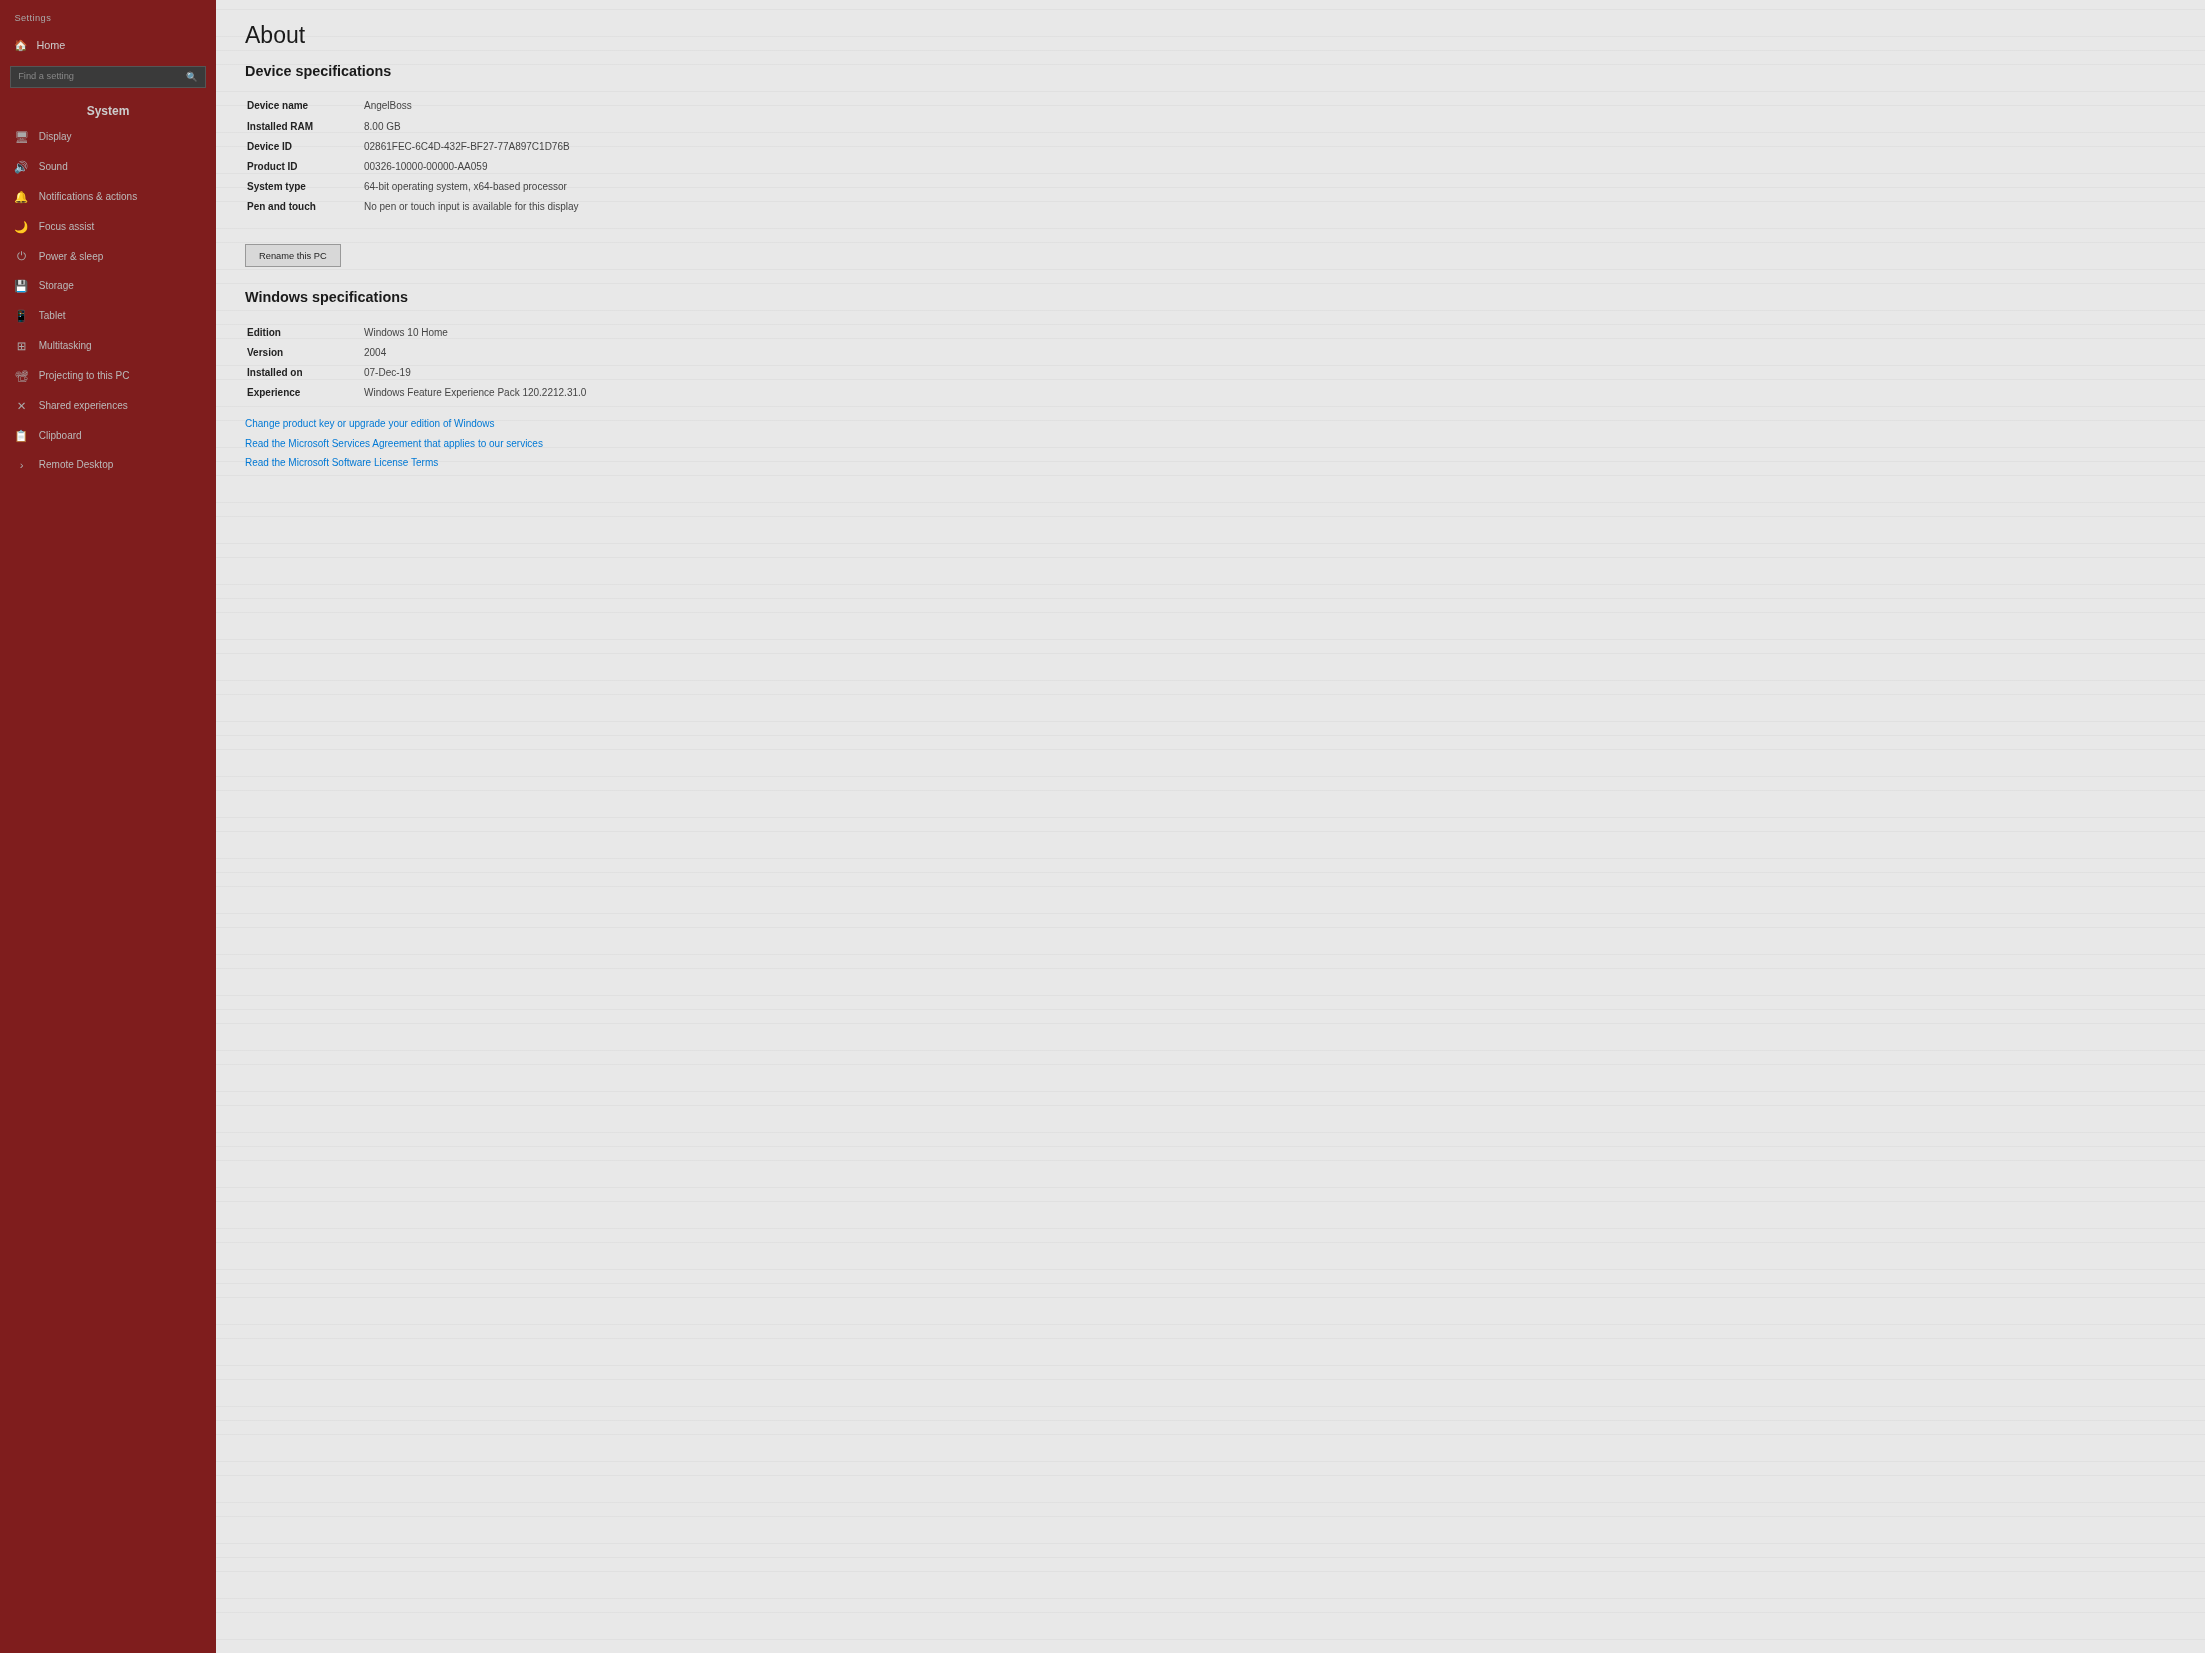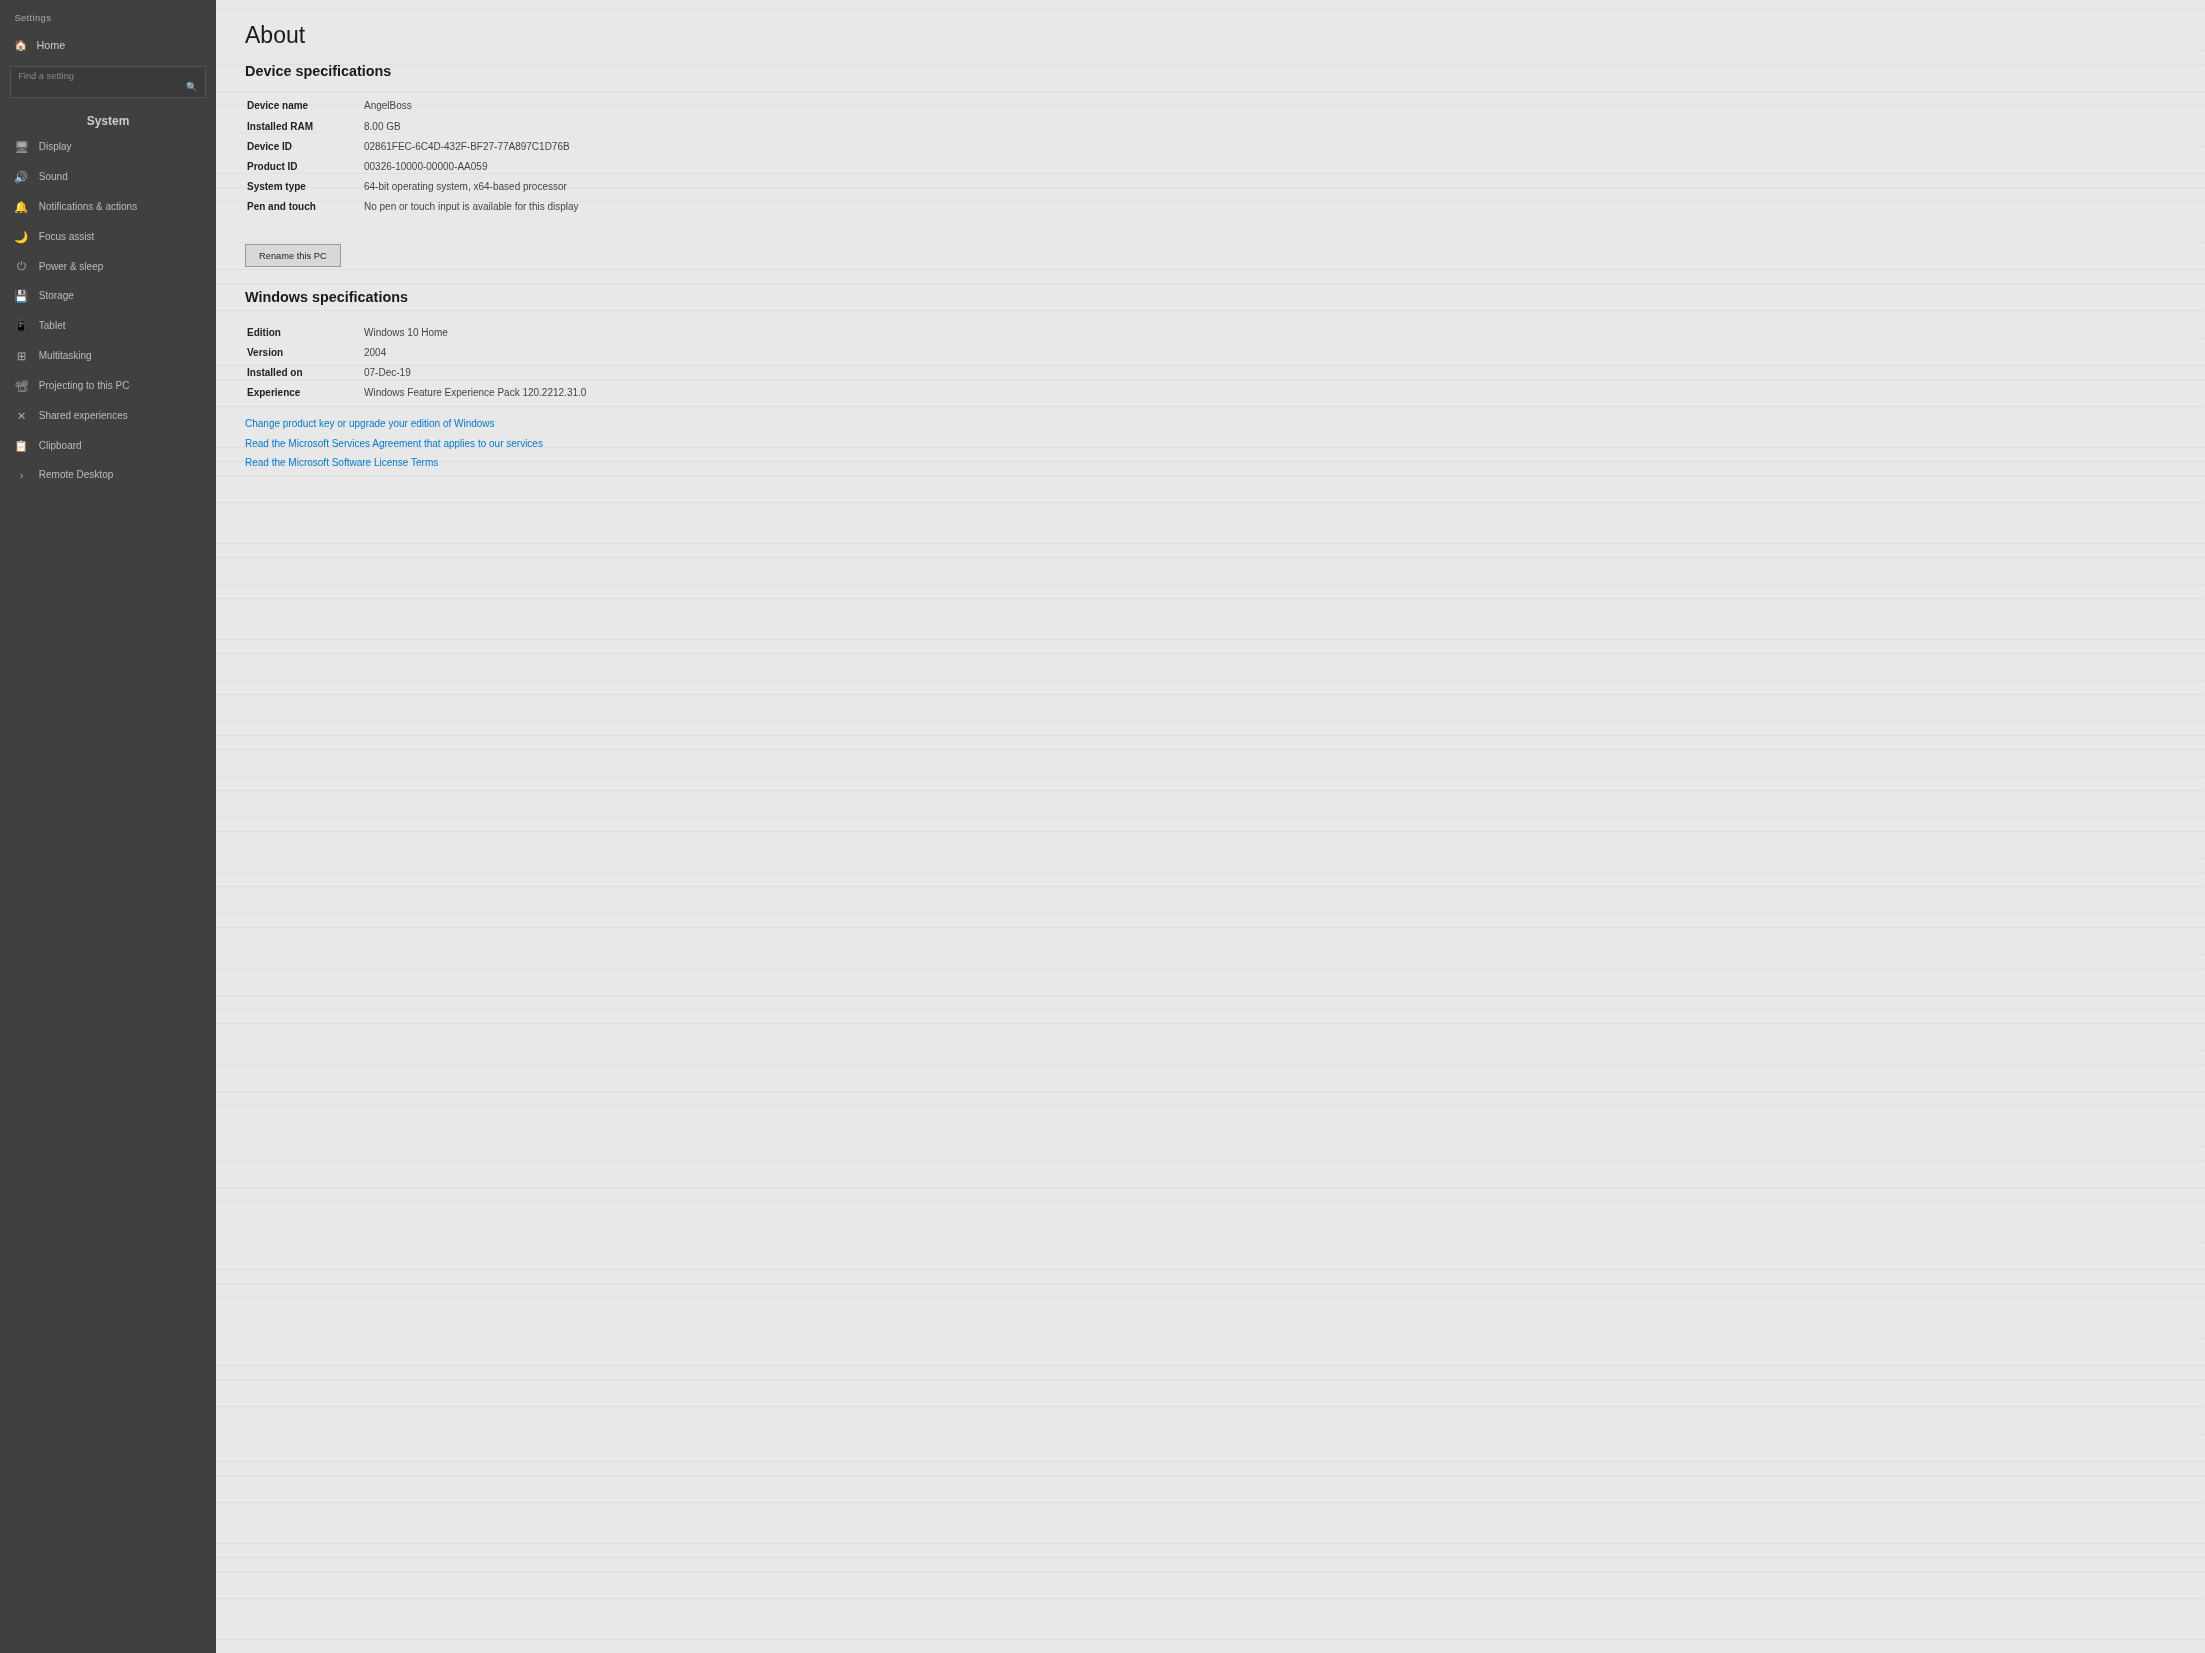--- a/index.html
+++ b/index.html
@@ -8,21 +8,21 @@
       background: #1e1e1e;
       display: flex;
       height: 100vh;
       overflow: hidden;
     }
 
     
     .sidebar {
       width: 216px;
       min-width: 216px;
-      background: #404040;
+      background: #7f1d1d;
       color: #ccc;
       display: flex;
       flex-direction: column;
       padding: 0;
       overflow-y: auto;
     }
 
     .sidebar-title {
       padding: 13px 14.4px 7.2px 14.4px;
       font-size: 9.3px;
@@ -36,25 +36,24 @@
       gap: 8.6px;
       padding: 8.6px 14.4px;
       color: #ccc;
       font-size: 10.8px;
       cursor: pointer;
     }
 
     .search-box {
       margin: 5.8px 10px 8.6px 10px;
       display: flex;
-      align-items: flex-end;
+      align-items: flex-start;
       background: #3a3a3a;
       border: 0.7px solid #555;
       padding: 4.3px 7.2px;
-      flex-direction: column;
     }
     .search-box input {
       background: transparent;
       border: none;
       outline: none;
       color: #ccc;
       font-size: 9.3px;
       width: 100%;
     }
     .search-box input::placeholder { color: #888; }

